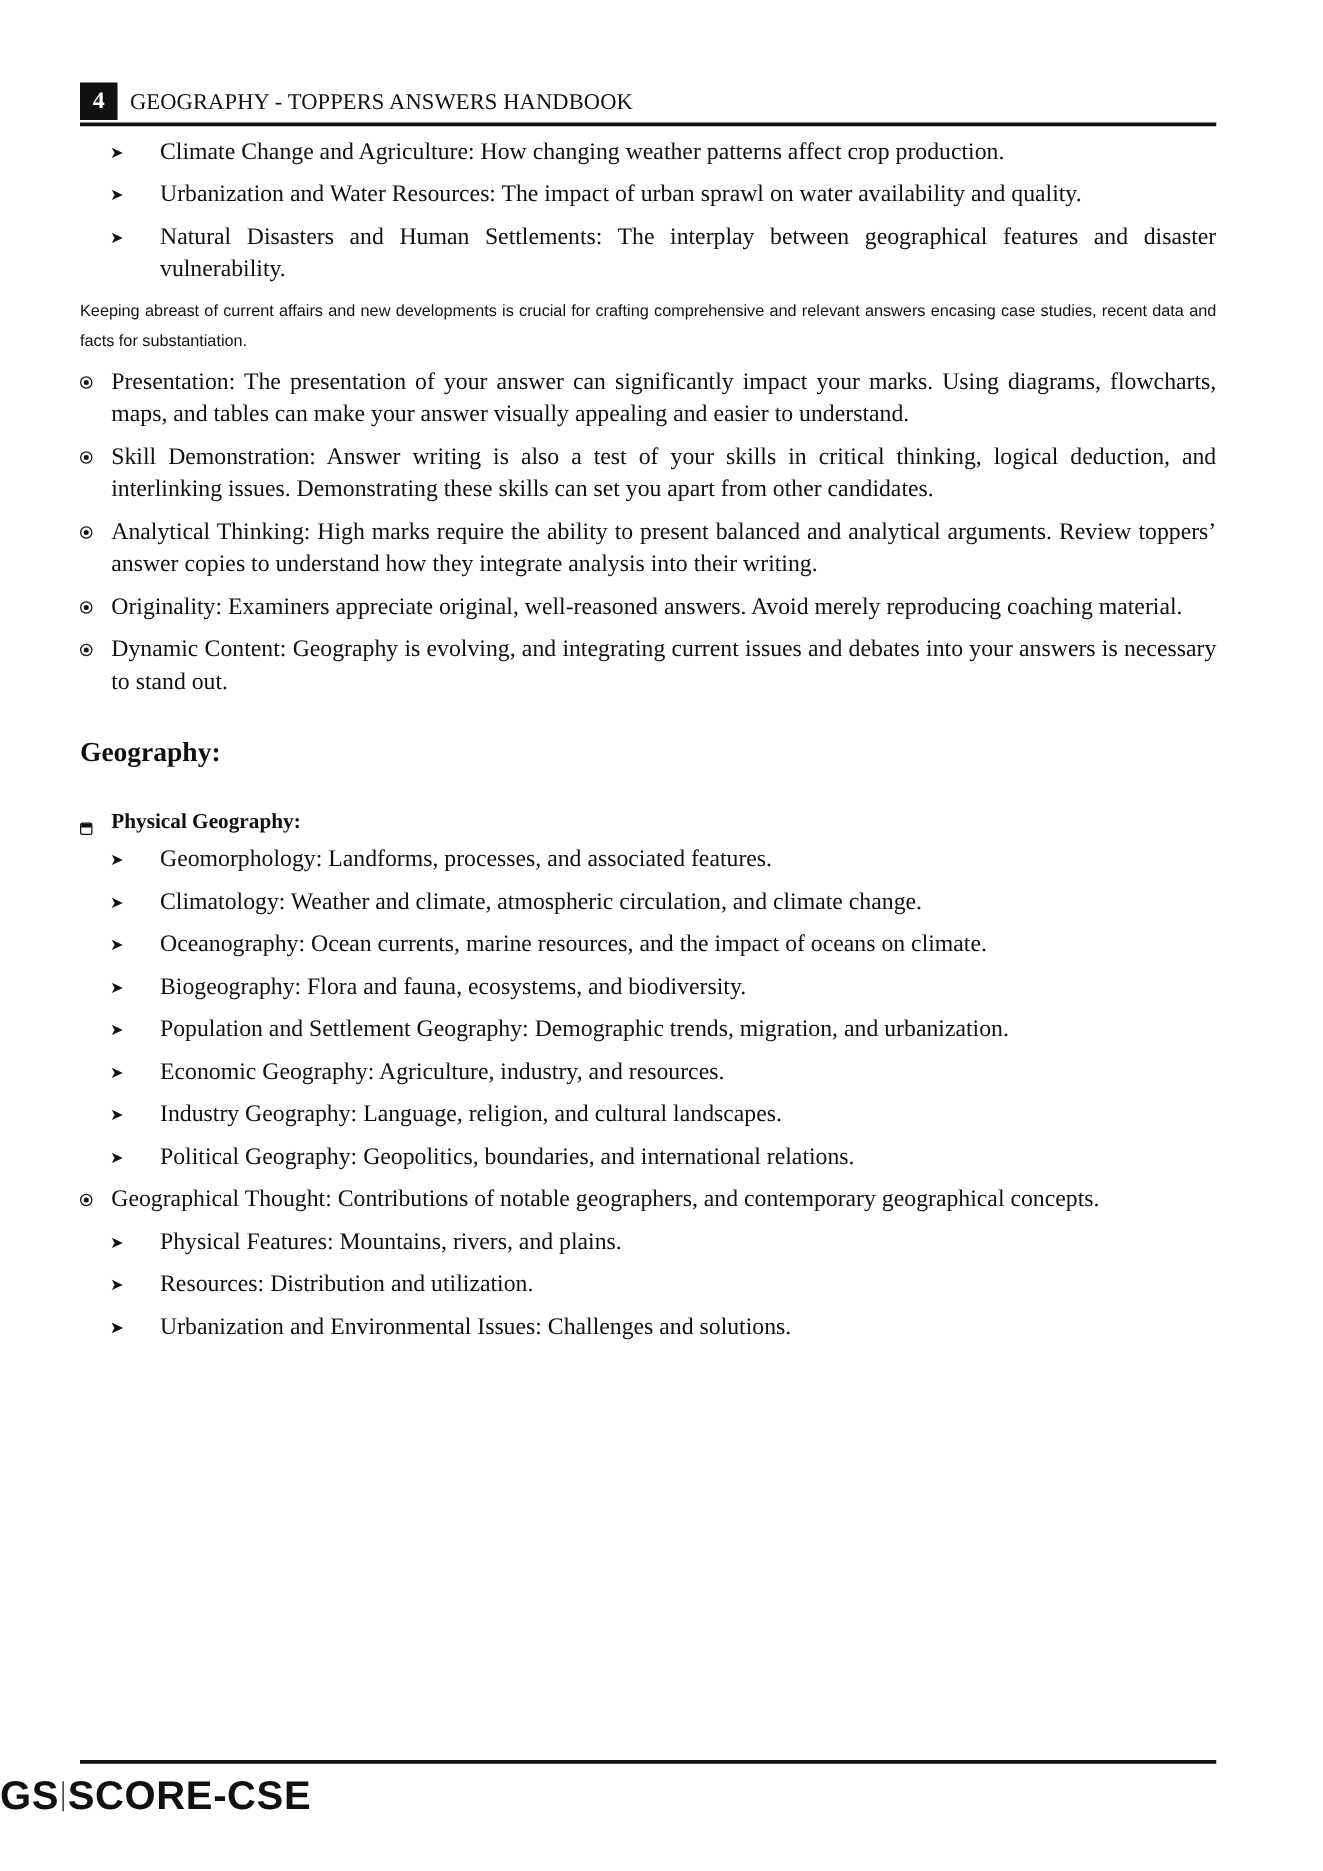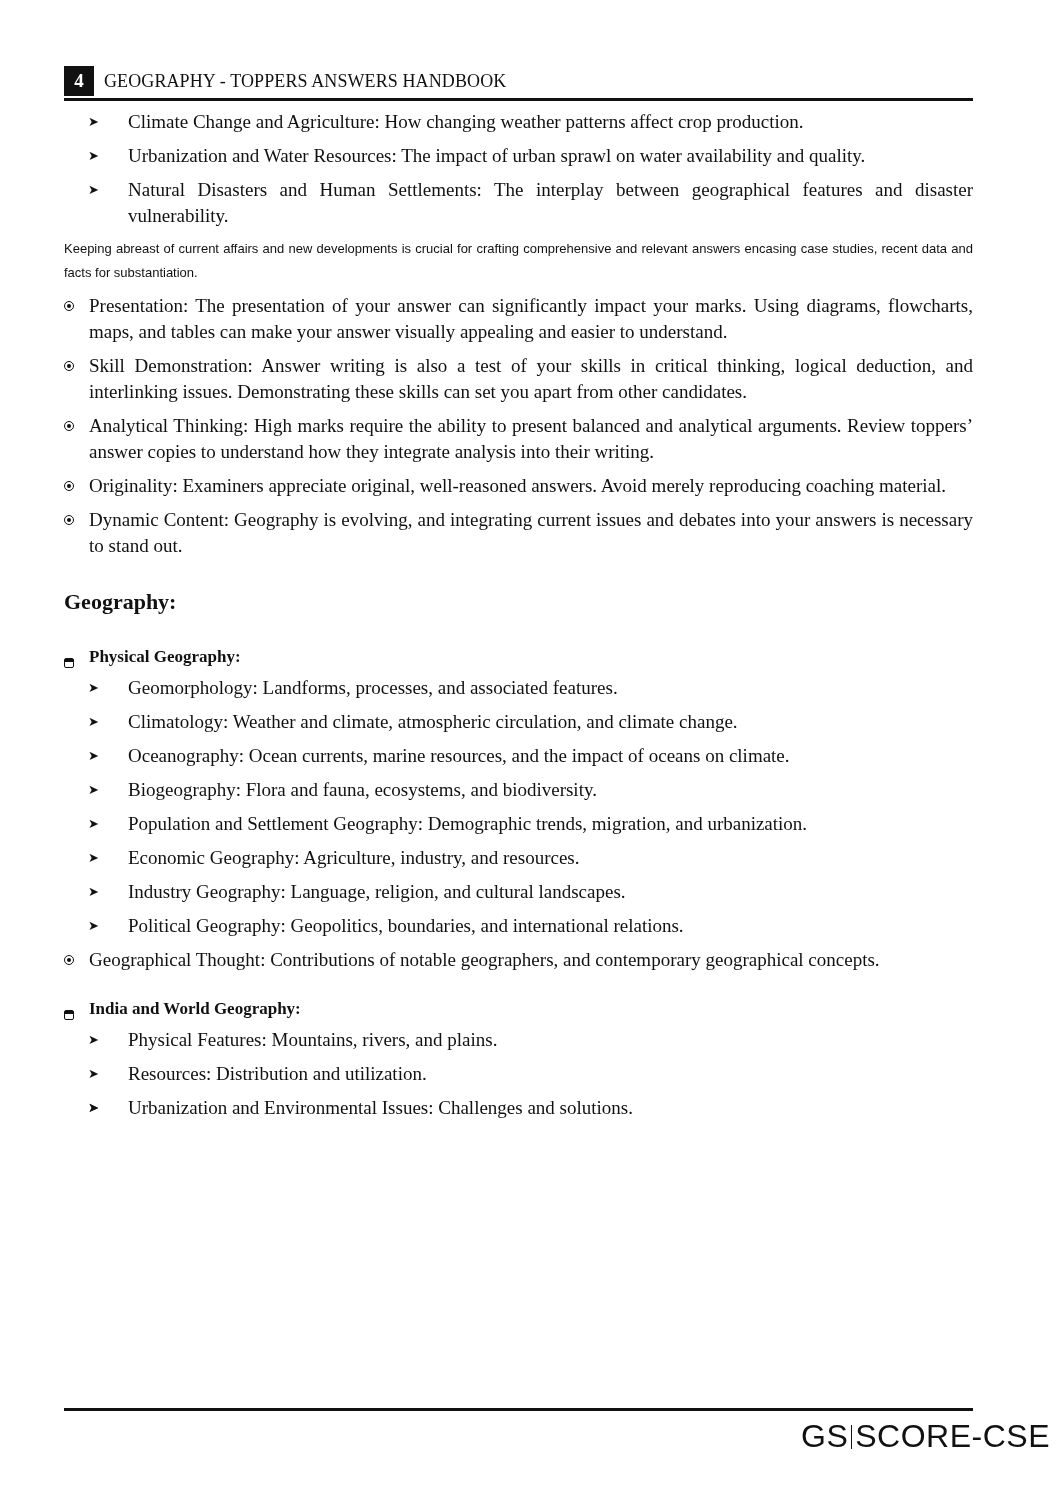--- a/index.html
+++ b/index.html
@@ -15,21 +15,21 @@
   .circ-li { padding-left:25px; margin-top:8px; }
   .circ-li .bul { position:absolute; left:0; top:8px; width:8px; height:8px; border:1.5px solid #111; border-radius:50%; }
   .circ-li .bul::after { content:""; position:absolute; left:2px; top:2px; width:4px; height:4px; background:#111; border-radius:50%; }
   .para { font-size:13px; line-height:24px; margin-top:8px; text-align:justify; font-family:Liberation Sans, sans-serif; }
   .h2 { font-size:22px; font-weight:bold; }
   .h3 { font-size:17px; font-weight:bold; padding-left:25px; position:relative; }
   .h3 .sq { position:absolute; left:0; top:11px; width:8px; height:8px; border:1.5px solid #111; border-radius:2px; }
   .h3 .sq::after{ content:""; position:absolute; left:0; top:0; width:8px; height:3px; background:#111; }
   b { font-weight:normal; }
   .footrule { position:absolute; left:64px; top:1408px; width:909px; height:3px; background:#111; }
-  .footer { position:absolute; left:0; top:1418px; width:1050px; text-align:right; font-family:"Liberation Sans","DejaVu Sans",sans-serif; font-weight:normal; font-size:32px; letter-spacing:0.5px; }
+  .footer { position:absolute; left:0; top:1418px; width:1050px; text-align:left; font-family:"Liberation Sans","DejaVu Sans",sans-serif; font-weight:bold; font-size:32px; letter-spacing:0.5px; }
   .footer .sep { display:inline-block; width:1px; height:24px; background:#111; margin:0 3px; vertical-align:-2px; }
 </style>
 </head>
 <body>
 
 <div class="page">
   <div class="header">
     <div class="pagenum">4</div>
     <div class="htitle">GEOGRAPHY  - TOPPERS ANSWERS HANDBOOK</div>
   </div>
@@ -62,21 +62,20 @@
   </div>
 
   <div>
     <div class="li arrow-li"><span class="bul">➤</span><b>Population and Settlement Geography:</b><span> Demographic trends, migration, and urbanization.</span></div>
     <div class="li arrow-li"><span class="bul">➤</span><b>Economic Geography:</b><span> Agriculture, industry, and resources.</span></div>
     <div class="li arrow-li"><span class="bul">➤</span><b>Industry Geography:</b><span> Language, religion, and cultural landscapes.</span></div>
     <div class="li arrow-li"><span class="bul">➤</span><b>Political Geography:</b><span> Geopolitics, boundaries, and international relations.</span></div>
   </div>
   <div class="li circ-li"><span class="bul"></span><b>Geographical Thought</b><span>: Contributions of notable geographers, and contemporary geographical concepts.</span></div>
 
-  <div class="h3" style="margin-top:26px"><span class="sq"></span><span>India and World Geography:</span></div>
   <div>
     <div class="li arrow-li"><span class="bul">➤</span><span>Physical Features: Mountains, rivers, and plains.</span></div>
     <div class="li arrow-li"><span class="bul">➤</span><span>Resources: Distribution and utilization.</span></div>
     <div class="li arrow-li"><span class="bul">➤</span></div>
     <div class="li arrow-li"><span class="bul">➤</span><span>Urbanization and Environmental Issues: Challenges and solutions.</span></div>
   </div>
 </div>
 
 <div class="footrule"></div>
 <div class="footer"><span>GS</span><span class="sep"></span><span>SCORE-CSE</span></div>

